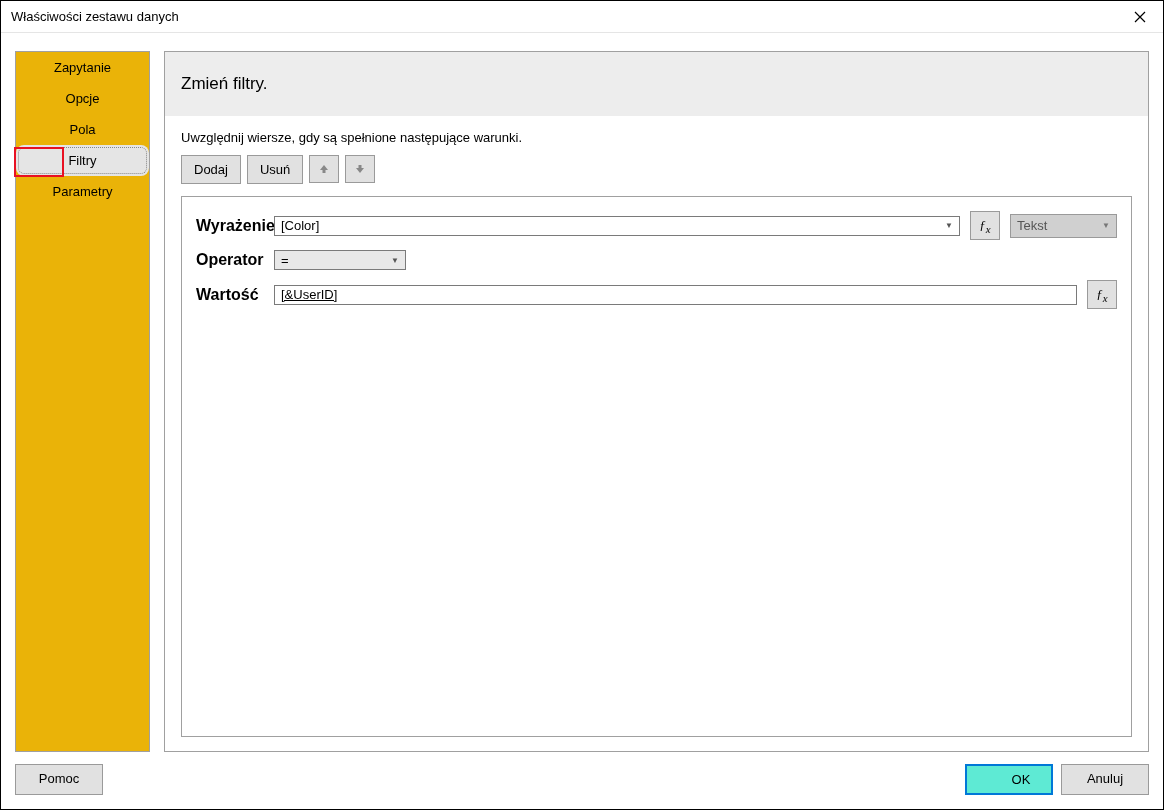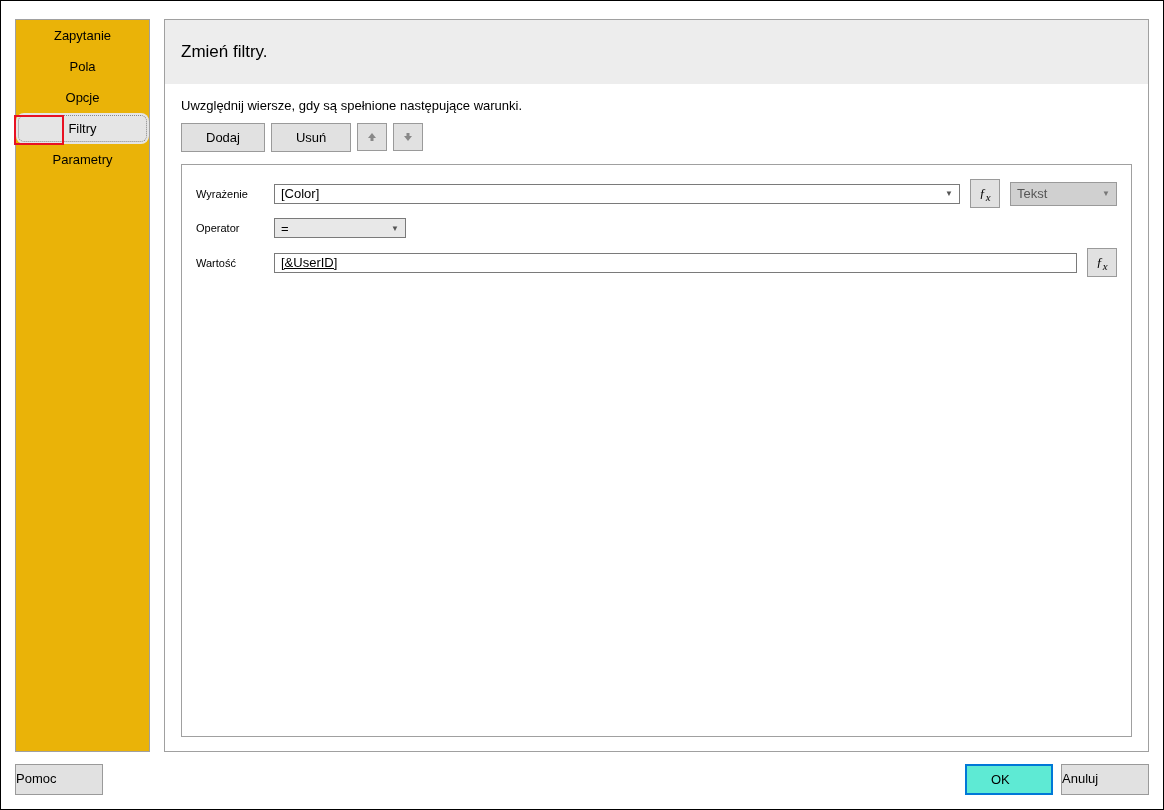--- a/index.html
+++ b/index.html
@@ -82,41 +82,41 @@
   padding: 14px 16px;
   flex: 1;
   display: flex;
   flex-direction: column;
 }
 .instruction { font-size: 13px; margin-bottom: 10px; }
 .toolbar { display: flex; gap: 6px; margin-bottom: 12px; }
 .tb-btn {
   border: 1px solid #9a9a9a;
   background: #e1e1e1;
-  padding: 6px 24px;
+  padding: 6px 12px;
   font-size: 13px;
   cursor: pointer;
   min-width: 30px;
   display: flex;
   align-items: center;
   justify-content: center;
 }
 .tb-btn.icon-only { padding: 6px 8px; width: 30px; height: 28px; }
 .filter-panel {
   border: 1px solid #a0a0a0;
   flex: 1;
   padding: 14px 14px;
 }
 .form-row {
   display: flex;
   align-items: center;
   margin-bottom: 10px;
   gap: 10px;
 }
-.form-label { width: 68px; font-size: 11px; }
+.form-label { width: 68px; font-size: 16px; font-weight: bold; }
 .combo, .text-input, .select-small {
   border: 1px solid #7a7a7a;
   background: #fff;
   height: 20px;
   padding: 0 6px;
   font-size: 13px;
   font-family: inherit;
 }
 .combo {
   flex: 1;
@@ -168,40 +168,49 @@
   gap: 8px;
 }
 .footer .spacer { flex: 1; }
 .dlg-btn {
   border: 1px solid #9a9a9a;
   background: #e1e1e1;
   padding: 6px 0;
   width: 88px;
   font-size: 13px;
   cursor: pointer;
+  text-align: center;
 }
 .dlg-btn.primary {
   border: 2px solid #0078d7;
   background: #5eead4;
   padding-left: 24px;
 }
 svg.arrow { width: 10px; height: 10px; }
 </style>
 </head>
 <body>
 
 <div class="dialog">
 
+  <div class="titlebar">
+    <div class="title">Właściwości zestawu danych</div>
+    <div class="close">
+      <svg width="12" height="12" viewBox="0 0 12 12">
+          <path d="M1 1 L11 11 M11 1 L1 11" stroke="#000" stroke-width="1.2" fill="none"></path>
+        </svg>
+    </div>
+  </div>
 
   <div class="body">
 
     <div class="sidebar" style="position:relative;">
       <div class="sidebar-item">Zapytanie</div>
+      <div class="sidebar-item">Opcje</div>
       <div class="sidebar-item">Pola</div>
-      <div class="sidebar-item">Opcje</div>
       <div class="sidebar-item selected">Filtry</div>
       <div class="sidebar-item">Parametry</div>
       <div class="red-highlight" style="left:-2px; top:95px; width:50px; height:30px;"></div>
     </div>
 
     <div class="main">
       <div class="main-header">Zmień filtry.</div>
       <div class="main-content">
         <div class="instruction">Uwzględnij wiersze, gdy są spełnione następujące warunki.</div>
 

